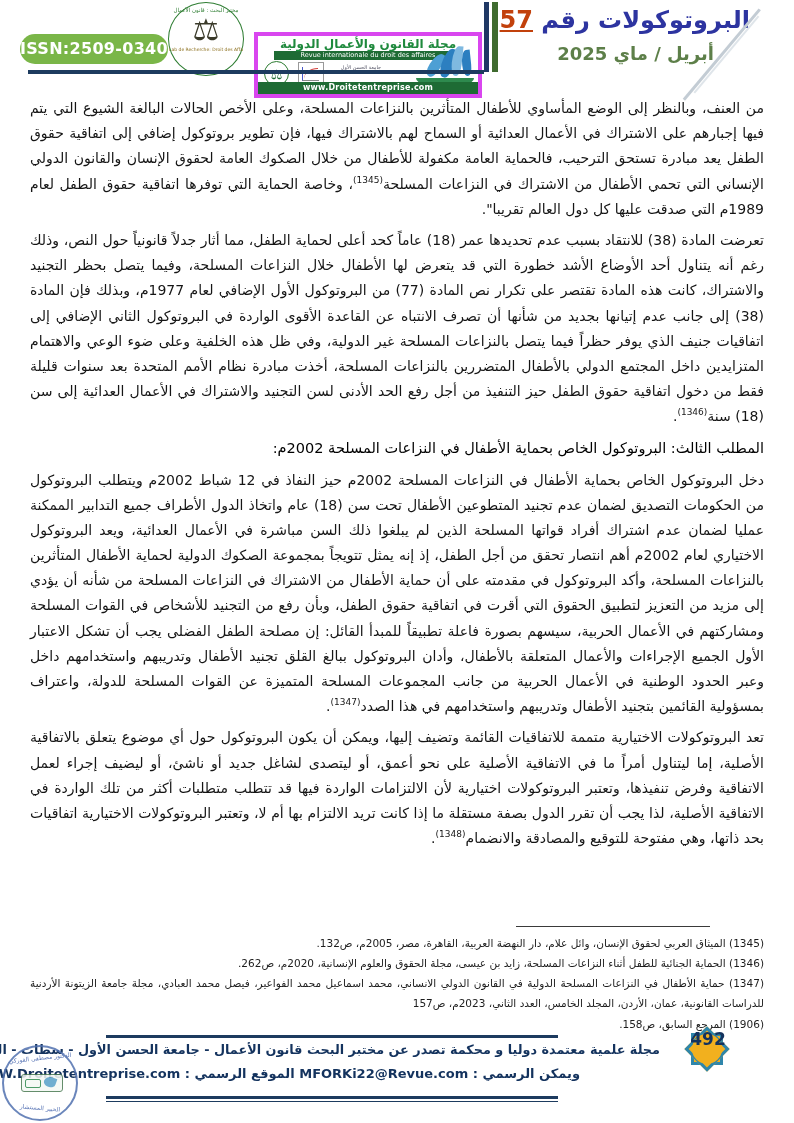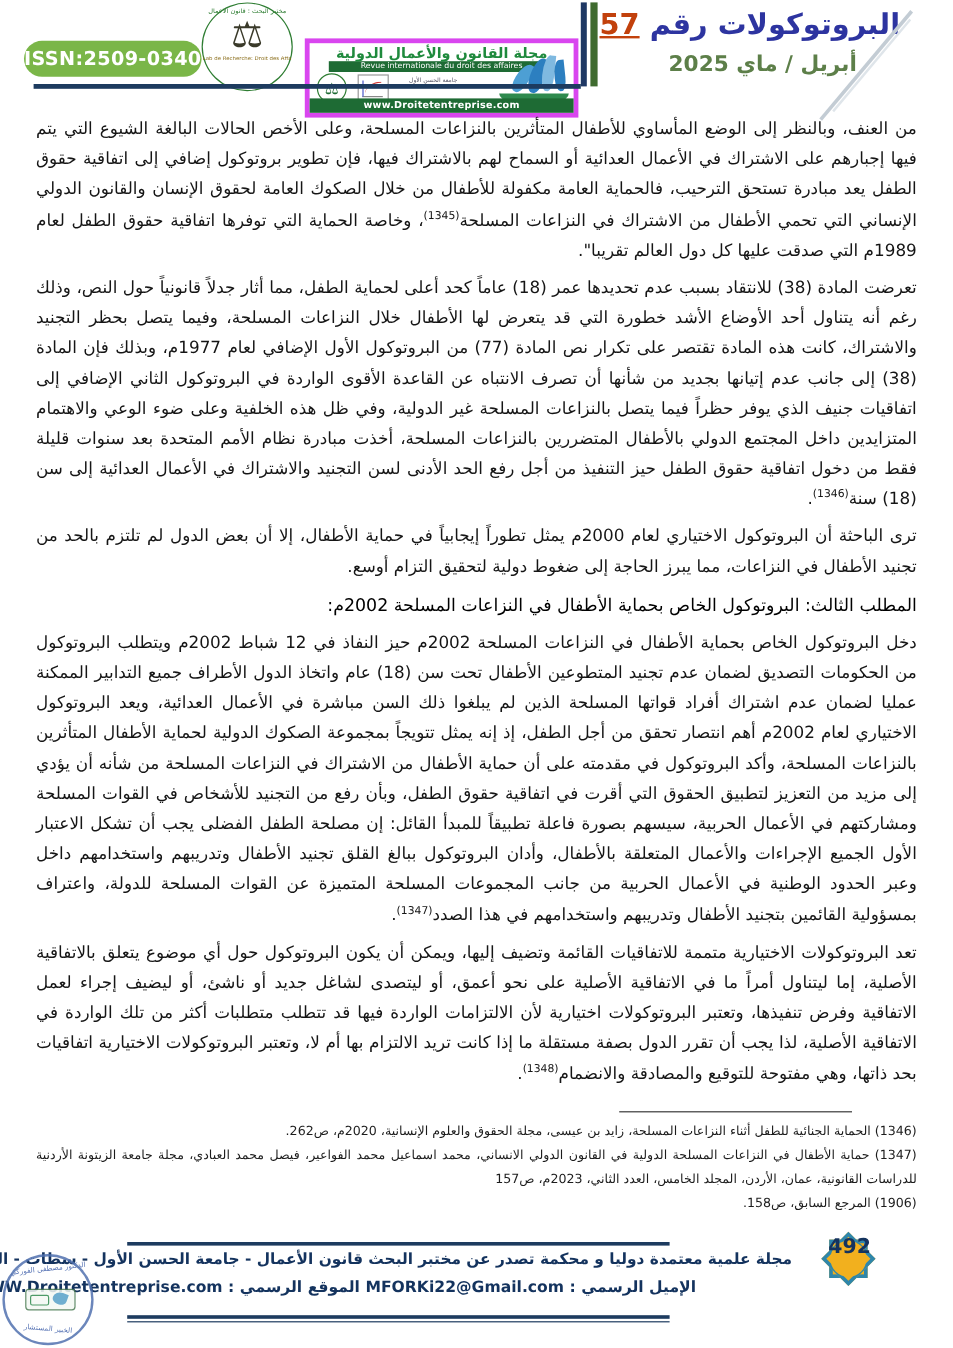--- a/index.html
+++ b/index.html
@@ -138,39 +138,39 @@
       <div class="issue-date">أبريل / ماي 2025</div>
     </div>
 
     <div class="quill"></div>
     <div class="header-rule"></div>
   </div>
 
   <main class="bodytext">
       <p class="para"><span>من العنف، وبالنظر إلى الوضع المأساوي للأطفال المتأثرين بالنزاعات المسلحة، وعلى الأخص الحالات البالغة الشيوع التي يتم فيها إجبارهم على الاشتراك في الأعمال العدائية أو السماح لهم بالاشتراك فيها، فإن تطوير بروتوكول إضافي إلى اتفاقية حقوق الطفل يعد مبادرة تستحق الترحيب، فالحماية العامة مكفولة للأطفال من خلال الصكوك العامة لحقوق الإنسان والقانون الدولي الإنساني التي تحمي الأطفال من الاشتراك في النزاعات المسلحة</span><sup class="fnref">(1345)</sup><span>، وخاصة الحماية التي توفرها اتفاقية حقوق الطفل لعام 1989م التي صدقت عليها كل دول العالم تقريبا".</span></p>
       <p class="para"><span>تعرضت المادة (38) للانتقاد بسبب عدم تحديدها عمر (18) عاماً كحد أعلى لحماية الطفل، مما أثار جدلاً قانونياً حول النص، وذلك رغم أنه يتناول أحد الأوضاع الأشد خطورة التي قد يتعرض لها الأطفال خلال النزاعات المسلحة، وفيما يتصل بحظر التجنيد والاشتراك، كانت هذه المادة تقتصر على تكرار نص المادة (77) من البروتوكول الأول الإضافي لعام 1977م، وبذلك فإن المادة (38) إلى جانب عدم إتيانها بجديد من شأنها أن تصرف الانتباه عن القاعدة الأقوى الواردة في البروتوكول الثاني الإضافي إلى اتفاقيات جنيف الذي يوفر حظراً فيما يتصل بالنزاعات المسلحة غير الدولية، وفي ظل هذه الخلفية وعلى ضوء الوعي والاهتمام المتزايدين داخل المجتمع الدولي بالأطفال المتضررين بالنزاعات المسلحة، أخذت مبادرة نظام الأمم المتحدة بعد سنوات قليلة فقط من دخول اتفاقية حقوق الطفل حيز التنفيذ من أجل رفع الحد الأدنى لسن التجنيد والاشتراك في الأعمال العدائية إلى سن (18) سنة</span><sup class="fnref">(1346)</sup><span>.</span></p>
-      <p class="para"><span>ترى الباحثة أن البروتوكول الاختياري لعام 2000م يمثل تطوراً إيجابياً في حماية الأطفال، إلا أن بعض الدول لم تلتزم بالحد من تجنيد الأطفال في النزاعات، مما يبرز الحاجة إلى ضغوط دولية لتحقيق التزام أوسع.</span></p>
       <h3 class="heading"><span>المطلب الثالث: البروتوكول الخاص بحماية الأطفال في النزاعات المسلحة 2002م:</span></h3>
       <p class="para"><span>دخل البروتوكول الخاص بحماية الأطفال في النزاعات المسلحة 2002م حيز النفاذ في 12 شباط 2002م ويتطلب البروتوكول من الحكومات التصديق لضمان عدم تجنيد المتطوعين الأطفال تحت سن (18) عام واتخاذ الدول الأطراف جميع التدابير الممكنة عمليا لضمان عدم اشتراك أفراد قواتها المسلحة الذين لم يبلغوا ذلك السن مباشرة في الأعمال العدائية، ويعد البروتوكول الاختياري لعام 2002م أهم انتصار تحقق من أجل الطفل، إذ إنه يمثل تتويجاً بمجموعة الصكوك الدولية لحماية الأطفال المتأثرين بالنزاعات المسلحة، وأكد البروتوكول في مقدمته على أن حماية الأطفال من الاشتراك في النزاعات المسلحة من شأنه أن يؤدي إلى مزيد من التعزيز لتطبيق الحقوق التي أقرت في اتفاقية حقوق الطفل، وبأن رفع من التجنيد للأشخاص في القوات المسلحة ومشاركتهم في الأعمال الحربية، سيسهم بصورة فاعلة تطبيقاً للمبدأ القائل: إن مصلحة الطفل الفضلى يجب أن تشكل الاعتبار الأول الجميع الإجراءات والأعمال المتعلقة بالأطفال، وأدان البروتوكول ببالغ القلق تجنيد الأطفال وتدريبهم واستخدامهم داخل وعبر الحدود الوطنية في الأعمال الحربية من جانب المجموعات المسلحة المتميزة عن القوات المسلحة للدولة، واعتراف بمسؤولية القائمين بتجنيد الأطفال وتدريبهم واستخدامهم في هذا الصدد</span><sup class="fnref">(1347)</sup><span>.</span></p>
       <p class="para"><span>تعد البروتوكولات الاختيارية متممة للاتفاقيات القائمة وتضيف إليها، ويمكن أن يكون البروتوكول حول أي موضوع يتعلق بالاتفاقية الأصلية، إما ليتناول أمراً ما في الاتفاقية الأصلية على نحو أعمق، أو ليتصدى لشاغل جديد أو ناشئ، أو ليضيف إجراء لعمل الاتفاقية وفرض تنفيذها، وتعتبر البروتوكولات اختيارية لأن الالتزامات الواردة فيها قد تتطلب متطلبات أكثر من تلك الواردة في الاتفاقية الأصلية، لذا يجب أن تقرر الدول بصفة مستقلة ما إذا كانت تريد الالتزام بها أم لا، وتعتبر البروتوكولات الاختيارية اتفاقيات بحد ذاتها، وهي مفتوحة للتوقيع والمصادقة والانضمام</span><sup class="fnref">(1348)</sup><span>.</span></p>
     </main>
 
   <div class="fn-sep"></div>
   <section class="footnotes">
+      <p class="fn">(1345) الميثاق العربي لحقوق الإنسان، وائل علام، دار النهضة العربية، القاهرة، مصر، 2005م، ص132.</p>
       <p class="fn">(1346) الحماية الجنائية للطفل أثناء النزاعات المسلحة، زايد بن عيسى، مجلة الحقوق والعلوم الإنسانية، 2020م، ص262.</p>
       <p class="fn">(1347) حماية الأطفال في النزاعات المسلحة الدولية في القانون الدولي الانساني، محمد اسماعيل محمد الفواعير، فيصل محمد العبادي، مجلة جامعة الزيتونة الأردنية للدراسات القانونية، عمان، الأردن، المجلد الخامس، العدد الثاني، 2023م، ص157</p>
       <p class="fn">(1906) المرجع السابق، ص158.</p>
     </section>
 
   <div>
     <div class="f-rule-top"></div>
     <div class="f-line1">مجلة علمية معتمدة  دوليا و محكمة تصدر عن مختبر البحث قانون الأعمال - جامعة الحسن الأول - سطات - المغرب</div>
     <div class="f-line2">
-      <span>الإميل الرسمي :</span>
-      <span class="ltr">MFORKi22@Gmail.com</span>
+      <span>ويمكن الرسمي :</span>
+      <span class="ltr">MFORKi22@Revue.com</span>
       <span>الموقع الرسمي :</span>
       <span class="ltr">WWW.Droitetentreprise.com</span>
     </div>
     <div class="f-rule-bottom"></div>
 
     <div class="page-badge">
       <div class="sq"></div>
       <div class="sq r"></div>
       <div class="core"></div>
       <div class="num">492</div>

